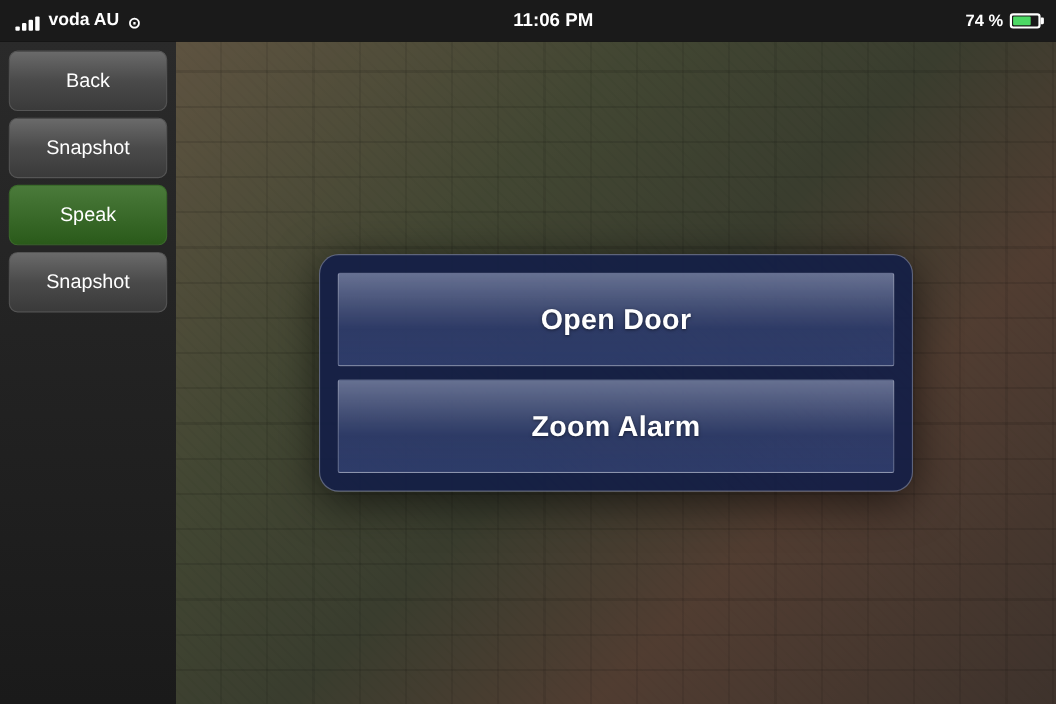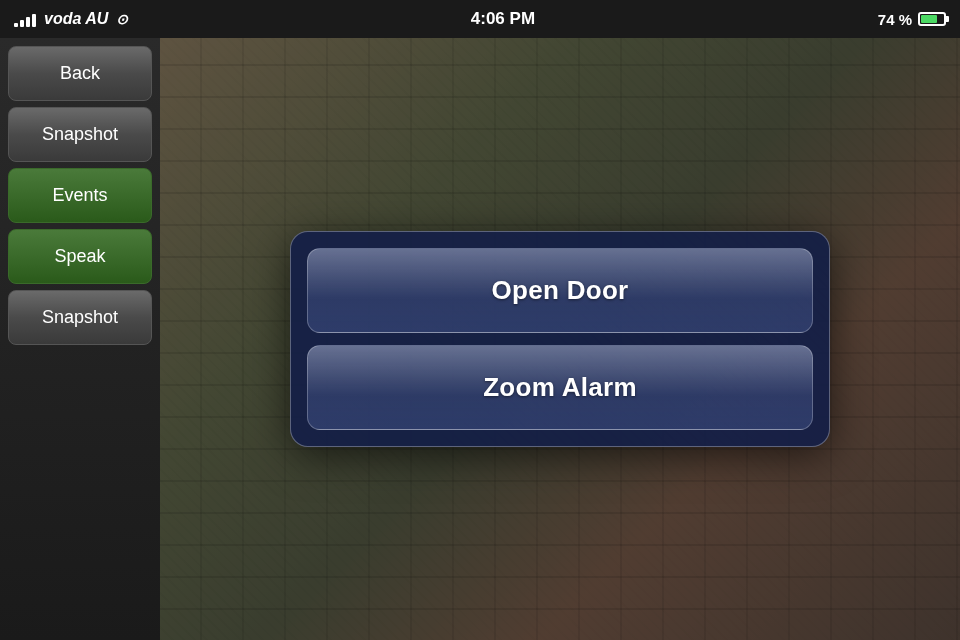--- a/index.html
+++ b/index.html
@@ -24,23 +24,22 @@
       justify-content: space-between;
       padding: 0 14px;
       z-index: 100;
       color: white;
       font-size: 16px;
       font-weight: 600;
     }
 
     .status-left {
       display: flex;
-      align-items: center;
+      align-items: flex-end;
       gap: 8px;
-      font-style: italic;
     }
 
     .signal-bars {
       display: flex;
       align-items: flex-end;
       gap: 2px;
       height: 16px;
     }
 
     .signal-bar {
@@ -205,21 +204,21 @@
       padding: 16px;
       display: flex;
       flex-direction: column;
       gap: 12px;
       box-shadow: 0 8px 40px rgba(0,0,0,0.6);
     }
 
     .action-btn {
       width: 100%;
       padding: 26px 16px;
-      border-radius: 13px;
+      border-radius: 2px;
       border: 1px solid rgba(255,255,255,0.25);
       background: linear-gradient(180deg,
         rgba(200,210,240,0.45) 0%,
         rgba(140,155,200,0.35) 40%,
         rgba(100,120,180,0.3) 60%,
         rgba(80,100,160,0.4) 100%
       );
       color: white;
       font-size: 26px;
       font-weight: 700;
@@ -236,37 +235,36 @@
   <div class="status-left">
     <div class="signal-bars">
       <div class="signal-bar" style="height:4px;"></div>
       <div class="signal-bar" style="height:7px;"></div>
       <div class="signal-bar" style="height:10px;"></div>
       <div class="signal-bar" style="height:13px;"></div>
     </div>
     <span>voda AU</span>
     <span class="wifi-icon">⊙</span>
   </div>
-  <div class="status-center">4:06 PM</div>
+  <div class="status-center">11:06 PM</div>
   <div class="status-right">
     <span>74 %</span>
     <div class="battery-container">
       <div class="battery-icon">
         <div class="battery-fill"></div>
       </div>
     </div>
   </div>
 </div>
 
 <div id="camera-bg"></div>
 
 <div id="sidebar">
   <button class="sidebar-btn btn-gray">Back</button>
   <button class="sidebar-btn btn-gray">Snapshot</button>
-  <button class="sidebar-btn btn-green">Events</button>
   <button class="sidebar-btn btn-green">Speak</button>
   <button class="sidebar-btn btn-gray">Snapshot</button>
 </div>
 
 <div id="overlay">
   <div id="action-sheet">
     <button class="action-btn">Open Door</button>
     <button class="action-btn">Zoom Alarm</button>
   </div>
 </div>

